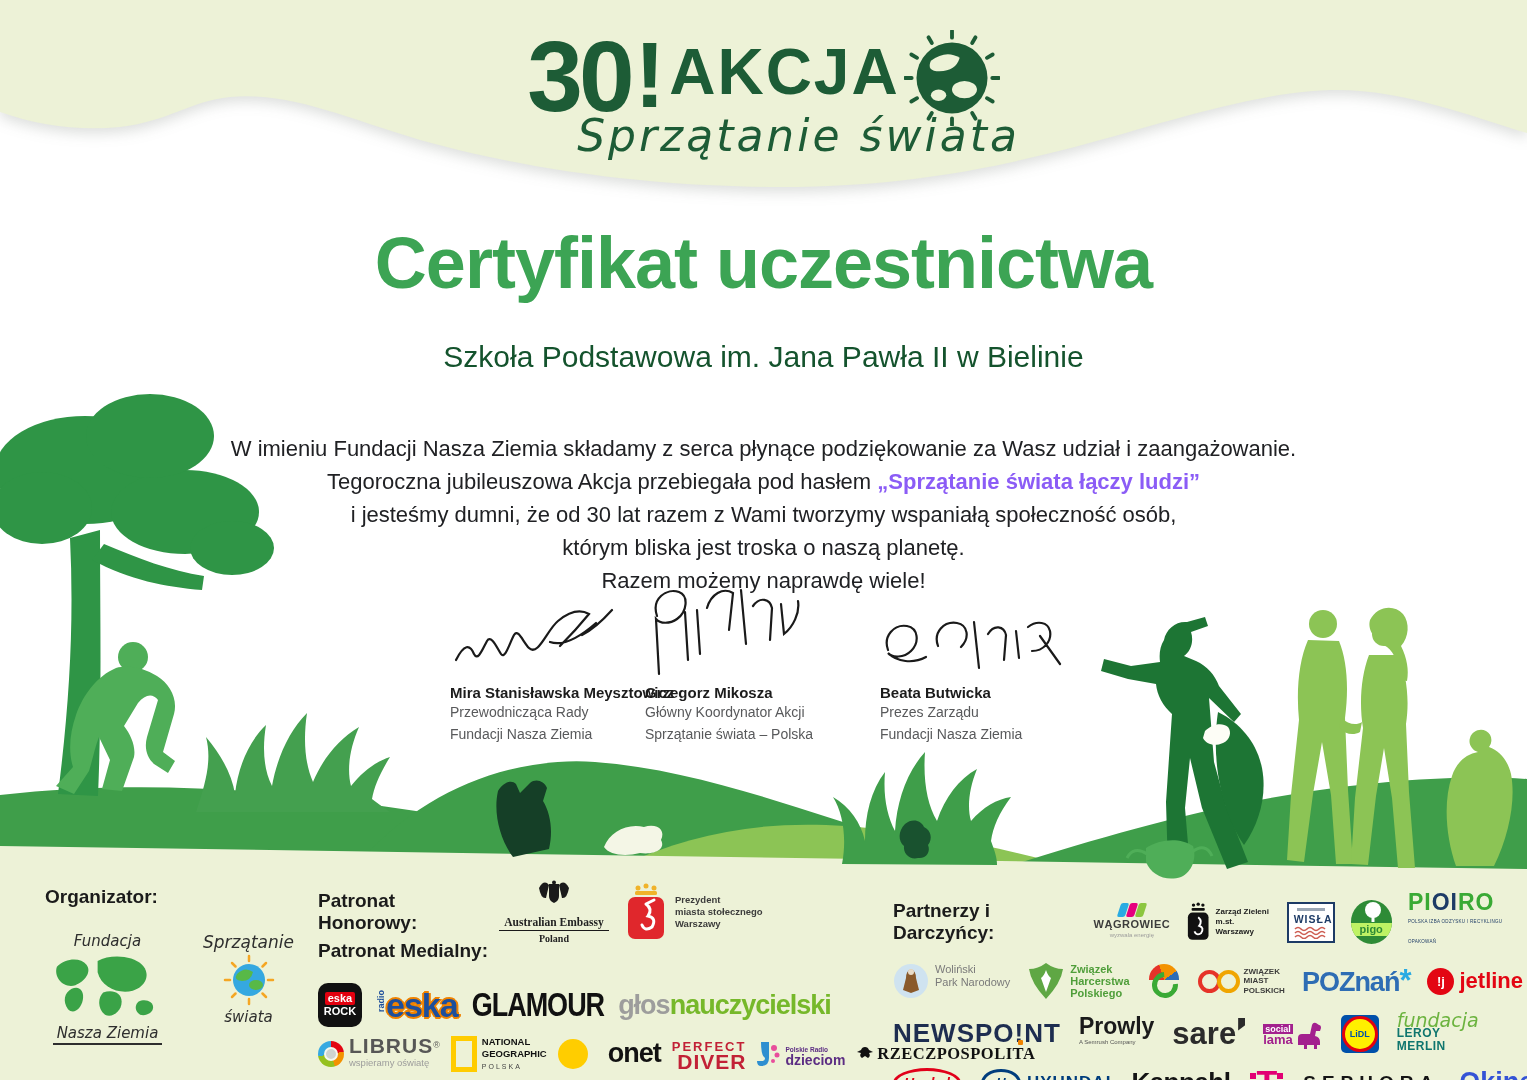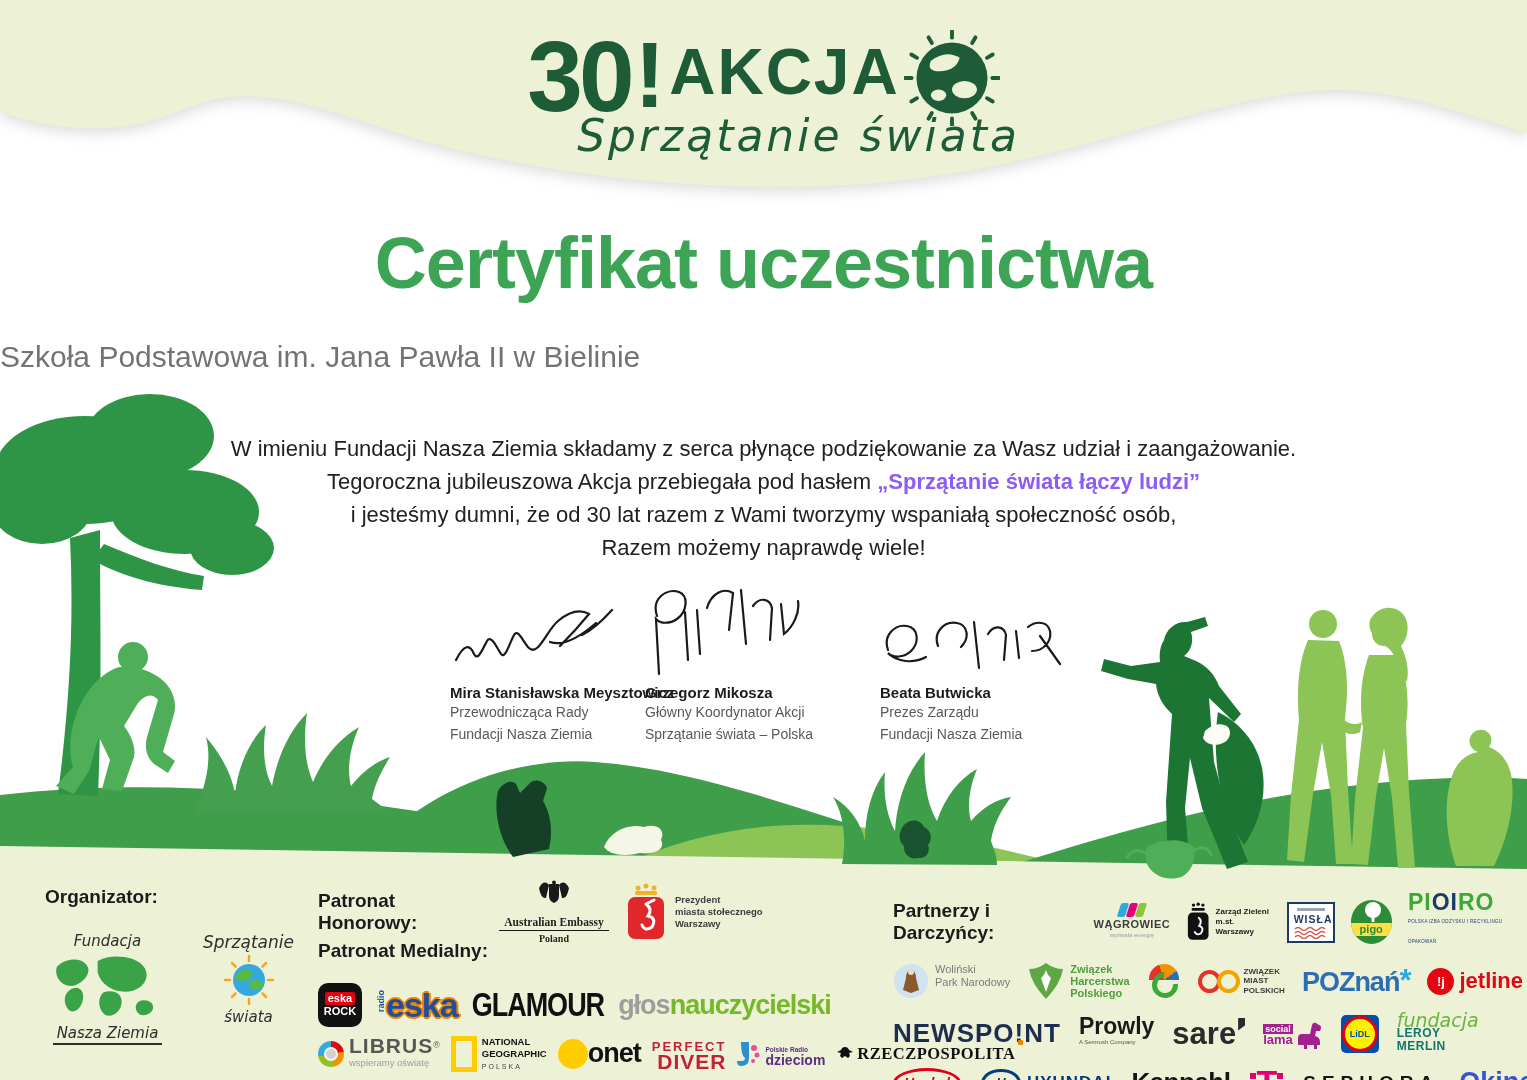--- a/index.html
+++ b/index.html
@@ -11,21 +11,21 @@
   #topband{position:absolute;top:0;left:0;filter:drop-shadow(0 5px 7px rgba(60,70,60,.18));}
   #hdr{position:absolute;top:34px;left:0;width:100%;text-align:center;z-index:5}
   #hdr .row{display:inline-flex;align-items:flex-start;gap:4px;}
   #hdr .num{font-size:100px;font-weight:800;line-height:.85;color:#1d5c36;letter-spacing:-4px}
   #hdr .excl{font-size:92px;font-weight:800;line-height:.9;color:#1d5c36;}
   #hdr .word{font-size:64px;font-weight:800;line-height:1;color:#1d5c36;letter-spacing:2px;margin-top:6px}
   #hdr .sub{font-size:44px;font-style:italic;color:#1d5c36;letter-spacing:3px;margin-top:-16px;padding-left:70px;
             font-family:"DejaVu Sans",sans-serif;}
   
   #title{top:222px;left:0;width:100%;text-align:center;font-size:72px;font-weight:800;color:#3ca454;letter-spacing:-1px;z-index:4}
-  #recipient{top:340px;left:0;width:100%;text-align:left;font-size:30px;color:#737373;z-index:4}
+  #recipient{top:340px;left:0;width:100%;text-align:center;font-size:30px;color:#14532d;z-index:4}
   #bodytxt{top:432px;left:0;width:100%;text-align:center;font-size:22px;line-height:33px;color:#202124;z-index:4}
   #bodytxt b{color:#8b5cf6;font-weight:800}
   .sigcol{position:absolute;width:250px;z-index:4}
   .sigcol .nm{font-size:15px;font-weight:700;color:#1c1c1c;margin-top:2px}
   .sigcol .rl{font-size:14px;color:#58595b;line-height:22px}
   .sig{stroke:#1a1a1a;stroke-width:2.2;fill:none;stroke-linecap:round}
   
   .h20{font-size:19px;font-weight:800;color:#1b1b1b}
   #org{left:45px;top:886px;width:270px;z-index:6}
   #org .logos{display:flex;gap:26px;margin-top:24px;align-items:flex-start}
@@ -59,21 +59,21 @@
   .librus .donut:after{content:"";position:absolute;inset:6px;border-radius:50%;background:#cfd3cf;border:2px solid #f5f7ee}
   .librus .tx{line-height:13px}
   .librus .l{font-size:21px;font-weight:800;color:#575756;letter-spacing:1px}
   .librus .reg{font-size:9px;color:#575756;vertical-align:top}
   .librus .s{font-size:9.5px;color:#9d9d9c}
   .natgeo{display:flex;align-items:center;gap:5px}
   .natgeo .frame{width:16px;height:26px;border:5px solid #fc0}
   .natgeo .tx{line-height:10px}
   .natgeo .n{font-size:9.5px;font-weight:800;color:#111}
   .natgeo .p{font-size:7px;color:#444;letter-spacing:2px}
-  .onet{display:flex;align-items:center;gap:0}
+  .onet{display:flex;align-items:center;gap:20px}
   .onet .dot{width:30px;height:30px;border-radius:50%;background:#ffcd00}
   .onet .t{font-size:27px;font-weight:800;color:#111;letter-spacing:-1px}
   .pdiver{text-align:right;line-height:15px}
   .pdiver .p1{font-size:13px;font-weight:700;color:#c22136;letter-spacing:2px}
   .pdiver .p2{font-size:21px;font-weight:900;color:#c22136;letter-spacing:1px}
   .dzieciom{display:flex;align-items:center;gap:4px}
   .dzieciom .tx{line-height:10px}
   .dzieciom .pr{font-size:6.5px;font-weight:700;color:#5c2d83}
   .dzieciom .dz{font-size:14px;font-weight:800;color:#5c2d83}
   .rzecz{display:flex;align-items:center;gap:3px;font-family:"Liberation Serif",serif;font-weight:700;font-size:16.5px;color:#111;letter-spacing:.5px}
@@ -88,21 +88,21 @@
   .wagro .zig{display:inline-flex;gap:1px;margin-bottom:2px}
   .wagro .zig i{width:8px;height:14px;transform:skewX(-18deg);border-radius:2px}
   .wagro .t{font-size:11px;font-weight:700;color:#3c3c3b;letter-spacing:.5px}
   .wagro .s{font-size:6px;color:#9d9d9c}
   .zziel{display:flex;align-items:center;gap:5px}
   .zziel .tx{font-size:8px;font-weight:700;color:#222;line-height:10px}
   .wisla{width:46px;border:2.5px solid #1d3b66;background:#fff;text-align:right;padding:3px 0 2px}
   .wisla .bar{height:3px;background:#9aa6b5;margin:1px 8px 2px}
   .wisla .t{font-size:10.5px;font-weight:800;color:#1d3b66;letter-spacing:1px}
   .pigo{width:44px;height:44px;border-radius:50%;background:#2e8b36;position:relative;overflow:hidden;text-align:center}
-  .pigo .band{position:absolute;left:0;right:0;bottom:8px;background:#fde047;font-size:11px;font-weight:800;color:#2e8b36;line-height:13px}
+  .pigo .band{position:absolute;left:0;right:0;bottom:8px;background:#bef264;font-size:11px;font-weight:800;color:#2e8b36;line-height:13px}
   .pioiro{text-align:left;line-height:20px}
   .pioiro .t{font-size:23px;font-weight:800;letter-spacing:1px}
   .pioiro .t b:nth-child(odd){color:#3aaa35}.pioiro .t b:nth-child(even){color:#1d3b66}
   .pioiro .s{font-size:4.5px;color:#1d3b66;letter-spacing:.3px}
   .wolin{display:flex;align-items:flex-start;gap:6px}
   .wolin .tx{font-size:11px;color:#7a7a7a;line-height:13px}
   .zhp{display:flex;align-items:center;gap:5px}
   .zhp .tx{font-size:11px;font-weight:800;color:#4f9e3a;line-height:12px}
   .rain{width:34px;height:34px;position:relative}
   .rain .fan{position:absolute;top:0;left:2px;width:30px;height:16px;border-radius:15px 15px 0 0;
@@ -182,20 +182,21 @@
     </div>
     <div class="sub">Sprzątanie świata</div>
   </div>
 
   <div id="title" class="abs">Certyfikat uczestnictwa</div>
   <div id="recipient" class="abs">Szkoła Podstawowa im. Jana Pawła II w Bielinie</div>
   <div id="bodytxt" class="abs">
     <div>W imieniu Fundacji Nasza Ziemia składamy z serca płynące podziękowanie za Wasz udział i zaangażowanie.</div>
     <div><span>Tegoroczna jubileuszowa Akcja przebiegała pod hasłem </span><b>„Sprzątanie świata łączy ludzi”</b></div>
     <div>i jesteśmy dumni, że od 30 lat razem z Wami tworzymy wspaniałą społeczność osób,</div>
+    <div>którym bliska jest troska o naszą planetę.</div>
     <div>Razem możemy naprawdę wiele!</div>
   </div>
 
   <div class="sigcol" style="left:450px;top:596px">
     <svg width="180" height="86" viewBox="0 0 180 86">
       <path class="sig" d="M6,64 C14,48 20,48 24,58 C28,66 33,52 37,45 C41,38 47,52 51,58 C55,64 60,46 64,39 C68,32 73,46 79,52 C88,61 97,34 108,25 C119,16 130,13 139,18 C130,29 119,41 110,50 M100,46 C114,51 130,41 146,27 M132,39 C142,34 153,24 162,14"></path>
     </svg>
     <div class="nm">Mira Stanisławska Meysztowicz</div>
     <div class="rl">Przewodnicząca Rady</div>
     <div class="rl">Fundacji Nasza Ziemia</div>

